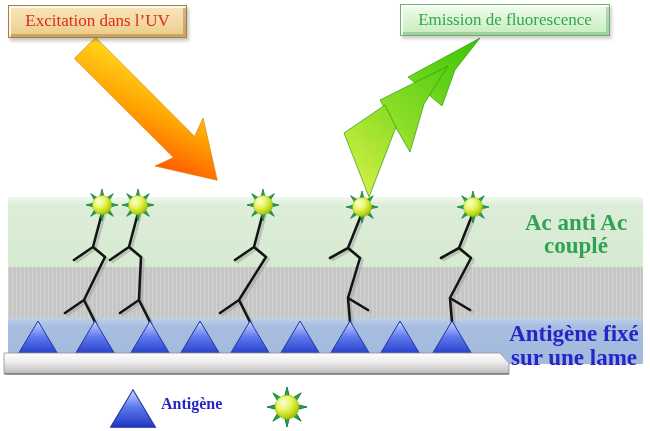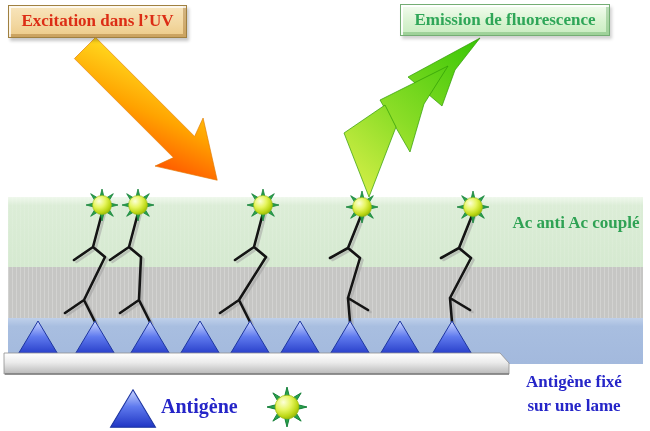--- a/index.html
+++ b/index.html
@@ -12,44 +12,44 @@
   .band-green{top:197px;height:70px;background:linear-gradient(180deg,#eff8ec 0%,#dcedd7 12%,#d5e9d0 100%);}
   .band-gray{top:267px;height:51px;background:#c6c6c4;}
   .band-blue{top:318px;height:46px;background:linear-gradient(180deg,#bfd0ea 0%,#a8bee0 18%,#a3b9dd 100%);}
   .band-gray::after,.band-green::after{
     content:"";position:absolute;inset:0;
     background:repeating-linear-gradient(90deg,rgba(255,255,255,.22) 0 1px,rgba(0,0,0,0) 1px 4px);
   }
   .band-green::after{opacity:.45;}
   
   .callout{
-    position:absolute;text-align:center;font-weight:bold;font-size:17px;
+    position:absolute;text-align:center;font-weight:normal;font-size:17px;
     border:1px solid #a08040;
     box-shadow:inset 2px 2px 0 rgba(255,255,255,.75), inset -3px -3px 0 rgba(140,90,20,.35), 2px 3px 3px rgba(0,0,0,.22);
   }
   .callout-uv{
     left:8px;top:5px;width:177px;height:31px;line-height:30px;
     background:linear-gradient(180deg,#f8e5bc 0%,#f2d7a0 60%,#ecca88 100%);
     color:#dc2d15;
   }
   .callout-em{
     left:400px;top:4px;width:208px;height:30px;line-height:29px;
     background:linear-gradient(180deg,#f3fcef 0%,#d9f3d1 55%,#c8ecc0 100%);
     border-color:#74ad74;
     box-shadow:inset 2px 2px 0 rgba(255,255,255,.9), inset -3px -3px 0 rgba(80,160,80,.35), 2px 3px 3px rgba(0,0,0,.18);
     color:#2fa658;
   }
   
-  .layer-label{position:absolute;font-weight:bold;font-size:17px;text-align:center;}
+  .layer-label{position:absolute;font-weight:bold;font-size:23px;text-align:center;}
   .layer-label .line{display:block;}
   .label-fluoro{left:505px;top:211px;width:142px;line-height:23px;color:#2fa254;}
   .label-auto{left:505px;top:271px;width:136px;line-height:22px;color:#141414;}
-  .label-antigen{left:503px;top:322px;width:142px;line-height:24px;color:#2525c8;margin-top:48px;}
+  .label-antigen{left:503px;top:322px;width:142px;line-height:24px;color:#2525c8;}
   
-  .legend-label{position:absolute;font-weight:bold;font-size:20px;}
+  .legend-label{position:absolute;font-weight:bold;font-size:16px;}
   .legend-antigen{left:161px;top:395px;color:#2525c8;}
   .legend-fluoro{left:308px;top:395px;color:#2fa254;}
   svg{position:absolute;left:0;top:0;}
 </style>
 </head>
 <body>
 
 <div id="canvas">
 
   <div class="band band-green"></div>

